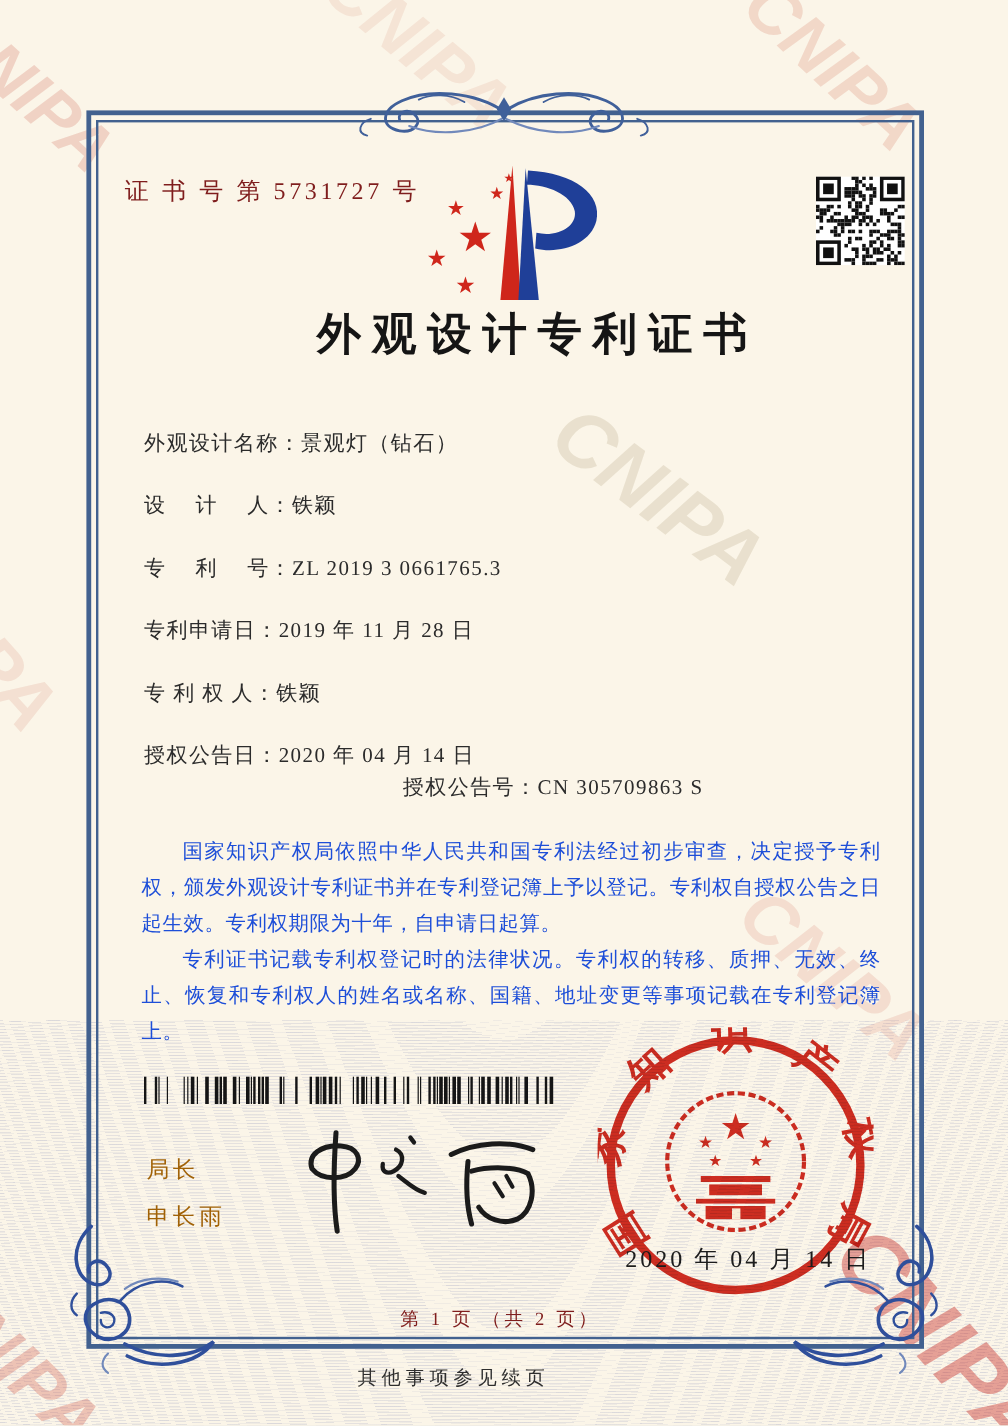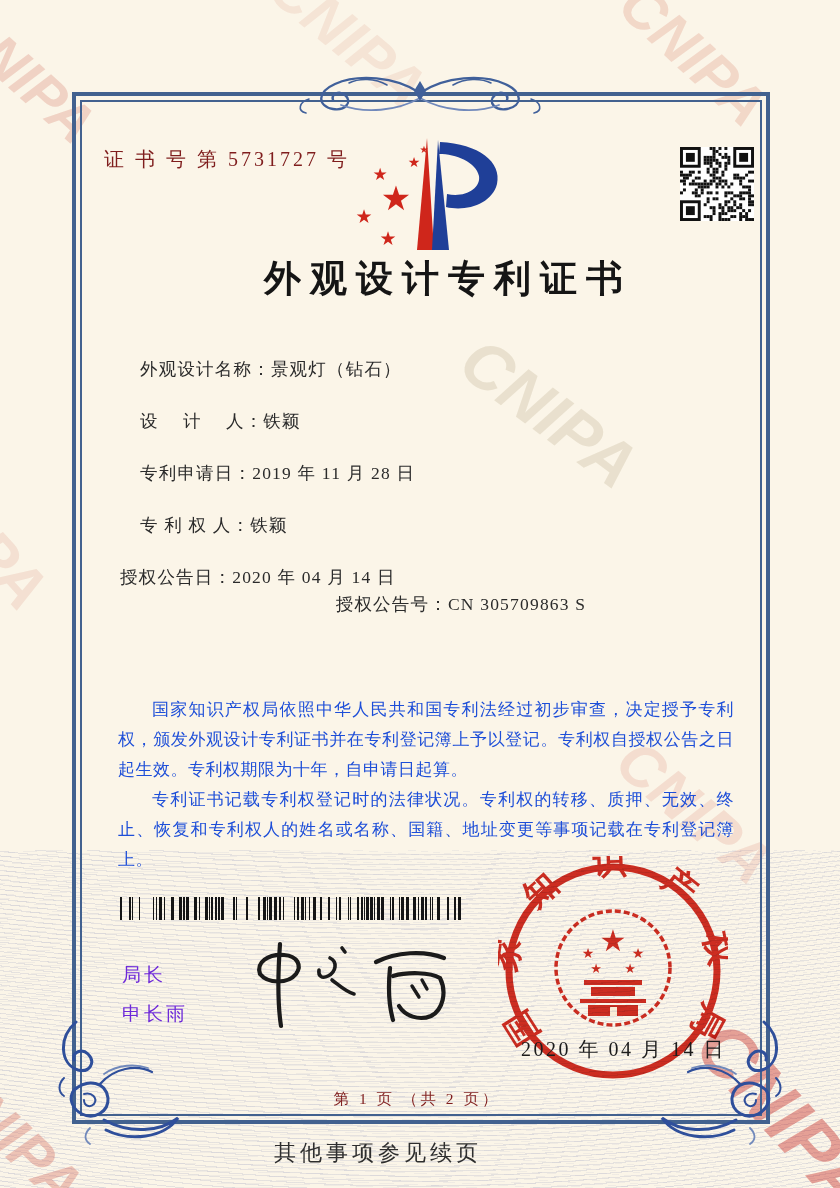--- a/index.html
+++ b/index.html
@@ -29,38 +29,38 @@
   .corner{position:absolute;z-index:4;}
   .corner-bl{left:44px;top:1020px;}
   .corner-br{left:654px;top:1020px;transform:scaleX(-1);}
   
   .cert-no{position:absolute;left:104px;top:146px;z-index:5;font-size:20px;letter-spacing:3px;color:#7f1d1d;}
   .logo{position:absolute;left:344px;top:134px;z-index:5;}
   .qr{position:absolute;left:680px;top:147px;z-index:5;}
   .title{position:absolute;left:72px;top:254px;width:752px;z-index:5;text-align:center;
          font-size:37px;font-weight:bold;letter-spacing:9px;color:#151515;}
   .fields{position:absolute;left:120px;top:356px;width:620px;z-index:5;font-size:17.5px;}
-  .frow{display:flex;margin-bottom:25px;line-height:27px;letter-spacing:1.2px;margin-left:20px;}
+  .frow{display:flex;margin-bottom:25px;line-height:27px;letter-spacing:1.2px;}
   .flabel{white-space:pre;flex:none;}
   .fvalue{max-width:436px;}
   .grant-row{display:flex;letter-spacing:1.2px;line-height:27px;margin-top:2px;flex-direction:column;}
   .grant-pair2{margin-left:62px;text-align:center;}
   .paras{position:absolute;left:118px;top:695px;width:616px;z-index:5;font-size:17px;line-height:30px;
          text-align:justify;letter-spacing:0.5px;color:#1d4ed8;}
   .paras p{margin:0;text-indent:2em;}
   .barcode{position:absolute;left:120px;top:897px;z-index:5;}
-  .officer{position:absolute;left:122px;top:962px;z-index:6;font-size:19px;letter-spacing:3px;color:#6d28d9;}
+  .officer{position:absolute;left:122px;top:962px;z-index:6;font-size:19px;letter-spacing:3px;color:#a16207;}
   .officer div{margin-bottom:13px;}
   .sig{position:absolute;left:246px;top:928px;z-index:6;}
   .seal{position:absolute;left:498px;top:856px;z-index:6;opacity:0.95;mix-blend-mode:multiply;}
   .seal-date{position:absolute;left:521px;top:1036px;z-index:7;font-size:20px;letter-spacing:2.5px;color:#1c1c1c;}
   .page-info{position:absolute;left:72px;top:1089px;width:690px;z-index:5;text-align:center;
              font-size:15.5px;letter-spacing:3px;color:#7f1d1d;}
   .continuation{position:absolute;left:0;top:1138px;width:756px;z-index:5;text-align:center;
-                font-size:22px;letter-spacing:4px;color:#2e2e2e;}
+                font-size:16px;letter-spacing:4px;color:#2e2e2e;}
 </style>
 </head>
 <body>
 
 <div class="page">
 
   <div class="waves"></div>
 
   <div class="wm wm1">CNIPA</div>
   <div class="wm wm2">CNIPA</div>
@@ -356,20 +356,24 @@
   <div class="fields">
     <div class="frow">
       <span class="flabel">外观设计名称：</span>
       <span class="fvalue">景观灯（钻石）</span>
     </div>
     <div class="frow">
       <span class="flabel">设　 计　 人：</span>
       <span class="fvalue">铁颖</span>
     </div>
     <div class="frow">
+      <span class="flabel">专　 利　 号：</span>
+      <span class="fvalue">ZL 2019 3 0661765.3</span>
+    </div>
+    <div class="frow">
       <span class="flabel">专利申请日：</span>
       <span class="fvalue">2019 年 11 月 28 日</span>
     </div>
     <div class="frow">
       <span class="flabel">专 利 权 人：</span>
       <span class="fvalue">铁颖</span>
     </div>
     <div class="grant-row">
       <span>
         <span class="flabel">授权公告日：</span><span>2020 年 04 月 14 日</span>

